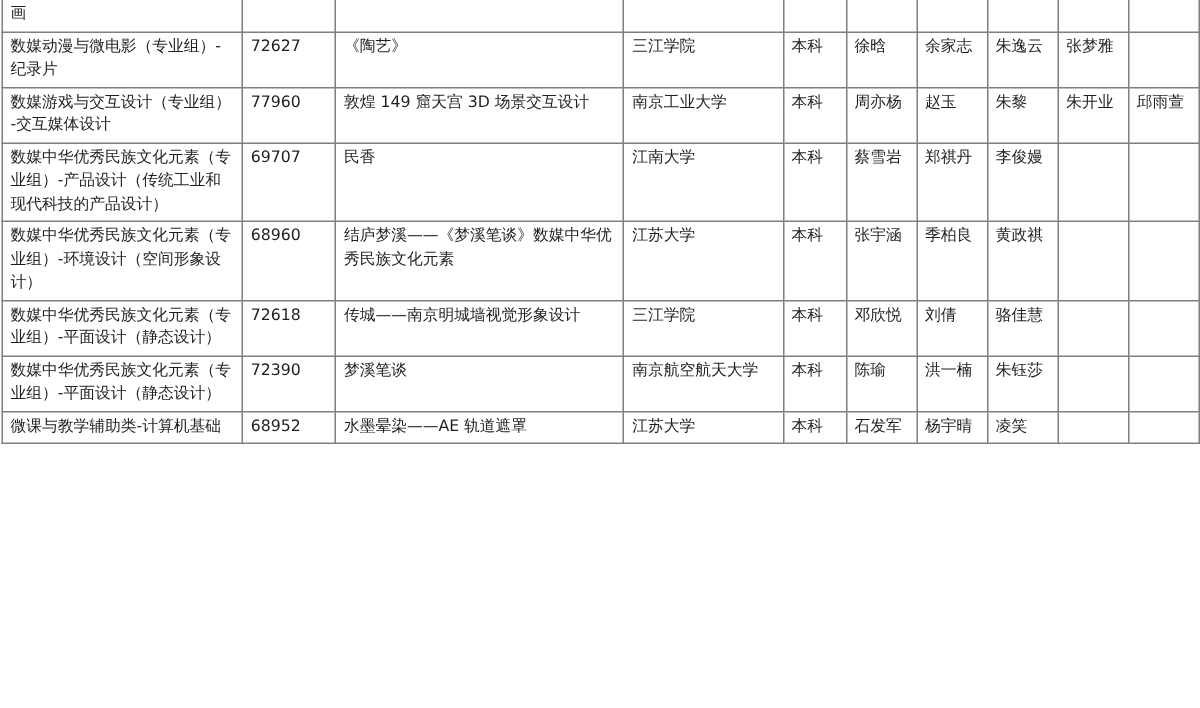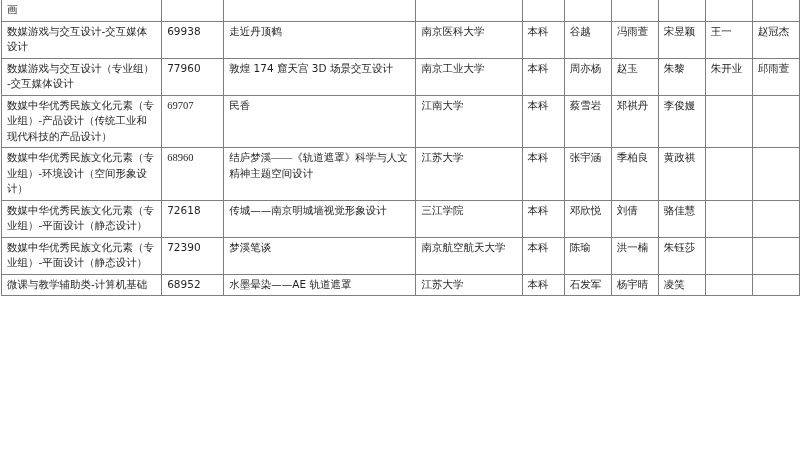--- a/index.html
+++ b/index.html
@@ -34,21 +34,21 @@
   }
   
   col.c-category   { width: 160px; }
   col.c-id         { width: 62px;  }
   col.c-title      { width: 192px; }
   col.c-university { width: 106px; }
   col.c-level      { width: 42px;  }
   col.c-member     { width: 47px;  }
   
   tr.partial-row td { height: 14px; border-top: none; }
-  tr.row-tall td { height: 46px; font-family: Liberation Serif, serif; }
+  tr.row-tall td { height: 46px; }
   tr.row-mid  td { height: 28px; }
   tr.row-low  td { height: 12px; }
 </style>
 </head>
 <body>
 
 <div class="page">
   <table class="doc-table">
     <colgroup>
       <col class="c-category">
@@ -69,35 +69,35 @@
           <td></td>
           <td></td>
           <td></td>
           <td></td>
           <td></td>
           <td></td>
           <td></td>
           <td></td>
         </tr>
         <tr class="row-mid">
-          <td>数媒游戏与交互设计-交互媒体设计</td>
-          <td>69938</td>
-          <td>走近丹顶鹤</td>
-          <td>南京医科大学</td>
+          <td>数媒动漫与微电影（专业组）-纪录片</td>
+          <td>72627</td>
+          <td>《陶艺》</td>
+          <td>三江学院</td>
           <td>本科</td>
-          <td>谷越</td>
-          <td>冯雨萱</td>
-          <td>宋昱颖</td>
-          <td>王一</td>
-          <td>赵冠杰</td>
+          <td>徐晗</td>
+          <td>余家志</td>
+          <td>朱逸云</td>
+          <td>张梦雅</td>
+          <td></td>
         </tr>
         <tr class="row-mid">
           <td>数媒游戏与交互设计（专业组）-交互媒体设计</td>
           <td>77960</td>
-          <td>敦煌 174 窟天宫 3D 场景交互设计</td>
+          <td>敦煌 149 窟天宫 3D 场景交互设计</td>
           <td>南京工业大学</td>
           <td>本科</td>
           <td>周亦杨</td>
           <td>赵玉</td>
           <td>朱黎</td>
           <td>朱开业</td>
           <td>邱雨萱</td>
         </tr>
         <tr class="row-tall">
           <td>数媒中华优秀民族文化元素（专业组）-产品设计（传统工业和现代科技的产品设计）</td>
@@ -107,21 +107,21 @@
           <td>本科</td>
           <td>蔡雪岩</td>
           <td>郑祺丹</td>
           <td>李俊嫚</td>
           <td></td>
           <td></td>
         </tr>
         <tr class="row-tall">
           <td>数媒中华优秀民族文化元素（专业组）-环境设计（空间形象设计）</td>
           <td>68960</td>
-          <td>结庐梦溪——《轨道遮罩》科学与人文精神主题空间设计</td>
+          <td>结庐梦溪——《梦溪笔谈》数媒中华优秀民族文化元素</td>
           <td>江苏大学</td>
           <td>本科</td>
           <td>张宇涵</td>
           <td>季柏良</td>
           <td>黄政祺</td>
           <td></td>
           <td></td>
         </tr>
         <tr class="row-mid">
           <td>数媒中华优秀民族文化元素（专业组）-平面设计（静态设计）</td>

